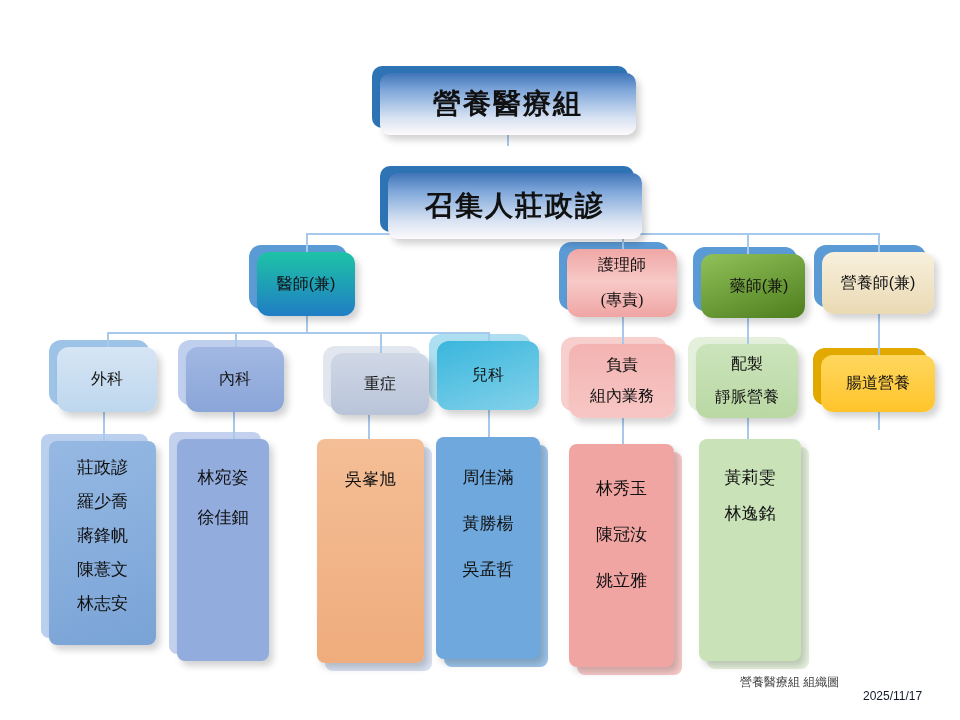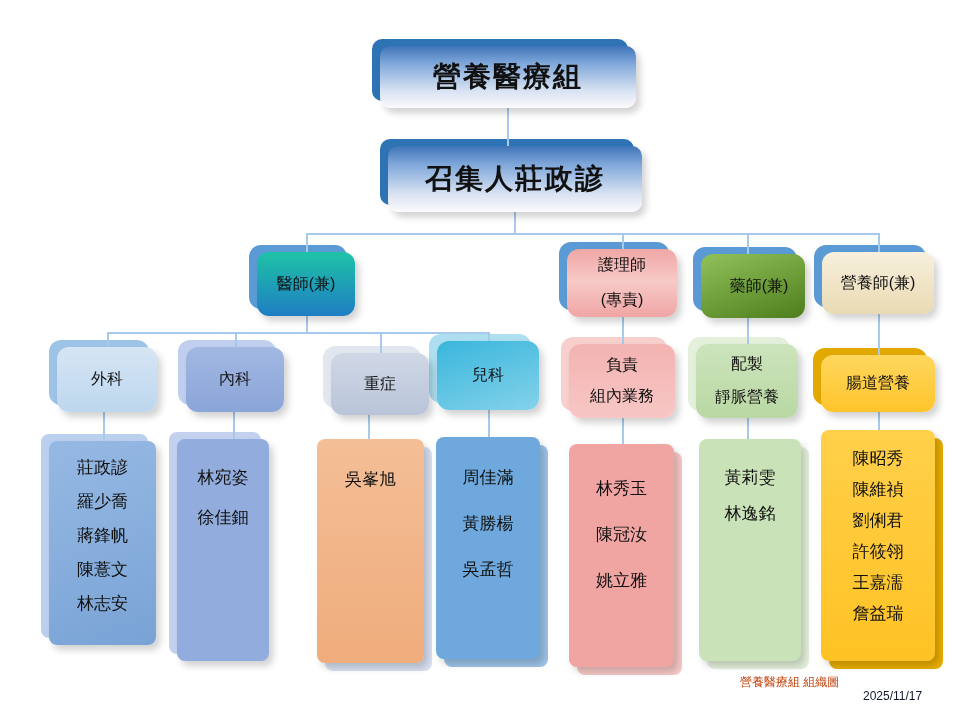--- a/index.html
+++ b/index.html
@@ -22,28 +22,28 @@
   .node::before{
     content:"";position:absolute;inset:0;border-radius:inherit;background:var(--sh,#5B9BD5);
     transform:translate(-8px,-7px);z-index:-1;
   }
   .node.sh-br::before{transform:translate(8px,8px);}
   .two-line{gap:14px;}
 
   
   .n-root,.n-conv{
     background:linear-gradient(180deg,#3F74B8 0%,#7FA7DA 28%,#D7E2F2 72%,#FDFAFC 100%);
-    --sh:#2E74B5;font-size:28px;font-weight:bold;border-radius:10px;letter-spacing:2px;
+    --sh:#2E74B5;font-size:28px;font-weight:bold;border-radius:10px;letter-spacing:2px;margin-top:27px;
   }
   .n-root{left:380px;top:46px;width:256px;height:62px;}
   .n-conv{left:388px;top:146px;width:254px;height:66px;}
 
   
   .n-physician{left:257px;top:252px;width:98px;height:64px;background:linear-gradient(180deg,#1EC3A6,#1F7DC4);--sh:#5B9BD5;}
-  .n-nurse{left:567px;top:249px;width:110px;height:68px;background:linear-gradient(180deg,#EFA7A5,#F7C9C7 48%,#EFA5A3);--sh:#5B9BD5;}
+  .n-nurse{left:567px;top:249px;width:110px;height:68px;background:linear-gradient(180deg,#EFA7A5,#F7C9C7 48%,#EFA5A3);font-family:Liberation Serif, serif;--sh:#5B9BD5;}
   .n-pharm{left:701px;top:254px;width:92px;height:64px;background:linear-gradient(160deg,#90C159,#4E7E1D);padding-left:12px;--sh:#5B9BD5;}
   .n-diet{left:822px;top:252px;width:112px;height:62px;background:linear-gradient(180deg,#F8F0DD,#E9DAB3);--sh:#5B9BD5;}
 
   
   .n-surgery{left:57px;top:347px;width:100px;height:65px;background:linear-gradient(180deg,#D6E5F4,#BDD7EE);--sh:#9DC3E6;}
   .n-internal{left:186px;top:347px;width:98px;height:65px;background:linear-gradient(180deg,#A2B8E3,#8AA5D8);--sh:#C0CFEE;}
   .n-critical{left:331px;top:353px;width:98px;height:62px;background:linear-gradient(180deg,#D0D8E6,#B9C4D9);--sh:#E2E7EF;}
   .n-peds{left:437px;top:341px;width:102px;height:69px;background:linear-gradient(160deg,#39B6DC,#84D2EA);--sh:#AEDFF0;}
   .n-nurseduty{left:569px;top:344px;width:106px;height:74px;background:linear-gradient(180deg,#F3B3B1,#F7C7C5);--sh:#F7CFCD;gap:10px;}
   .n-pharmduty{left:696px;top:344px;width:102px;height:74px;background:linear-gradient(180deg,#CCE4BC,#B9D8A3);--sh:#E4F0DB;gap:12px;}
@@ -54,21 +54,21 @@
   .list .nm{display:block;line-height:26px;}
   .l-surgery{left:49px;top:441px;width:107px;height:190px;background:linear-gradient(160deg,#96B9E3,#79A3D6);--sh:#BBD0EE;padding-top:14px;gap:8px;}
   .l-internal{left:177px;top:439px;width:92px;height:196px;background:#92ACDE;--sh:#C3D1EF;padding-top:26px;gap:14px;}
   .l-critical{left:317px;top:439px;width:107px;height:196px;background:linear-gradient(180deg,#F4BE96,#EFAC7C);--sh:#D9E2F3;padding-top:28px;}
   .l-peds{left:436px;top:437px;width:104px;height:194px;background:#6FA8DC;--sh:#9CC3E8;padding-top:28px;gap:20px;}
   .l-nurse{left:569px;top:444px;width:105px;height:191px;background:#F1A5A3;--sh:#F7C9C7;padding-top:32px;gap:20px;}
   .l-pharm{left:699px;top:439px;width:102px;height:196px;background:#C9E2B8;--sh:#E4F0DB;padding-top:26px;gap:10px;}
   .l-diet{left:821px;top:430px;width:114px;height:215px;background:linear-gradient(180deg,#FFD04A,#FFC224);--sh:#E8AE00;padding-top:16px;gap:5px;}
 
   
-  .footer-caption{position:absolute;left:740px;top:674px;font-size:12px;color:#c2410c;}
+  .footer-caption{position:absolute;left:740px;top:674px;font-size:12px;color:#404040;}
   .footer-date{position:absolute;left:863px;top:689px;font-size:12px;color:#0f172a;}
 </style>
 </head>
 <body>
 
 <div class="slide">
 
   <div class="conn" style="left:507px;top:108px;width:2px;height:38px;"></div>
   <div class="conn" style="left:514px;top:212px;width:2px;height:21px;"></div>
   <div class="conn" style="left:306px;top:233px;width:573px;height:2px;"></div>
@@ -160,25 +160,17 @@
   </div>
   <div class="node list l-nurse sh-br">
     <span class="nm">林秀玉</span>
     <span class="nm">陳冠汝</span>
     <span class="nm">姚立雅</span>
   </div>
   <div class="node list l-pharm sh-br">
     <span class="nm">黃莉雯</span>
     <span class="nm">林逸銘</span>
   </div>
-  <div class="node list l-diet sh-br">
-    <span class="nm">陳昭秀</span>
-    <span class="nm">陳維禎</span>
-    <span class="nm">劉俐君</span>
-    <span class="nm">許筱翎</span>
-    <span class="nm">王嘉濡</span>
-    <span class="nm">詹益瑞</span>
-  </div>
 
   <div class="footer-caption">營養醫療組 組織圖</div>
   <div class="footer-date">2025/11/17</div>
 
 </div>
 
 </body></html>

